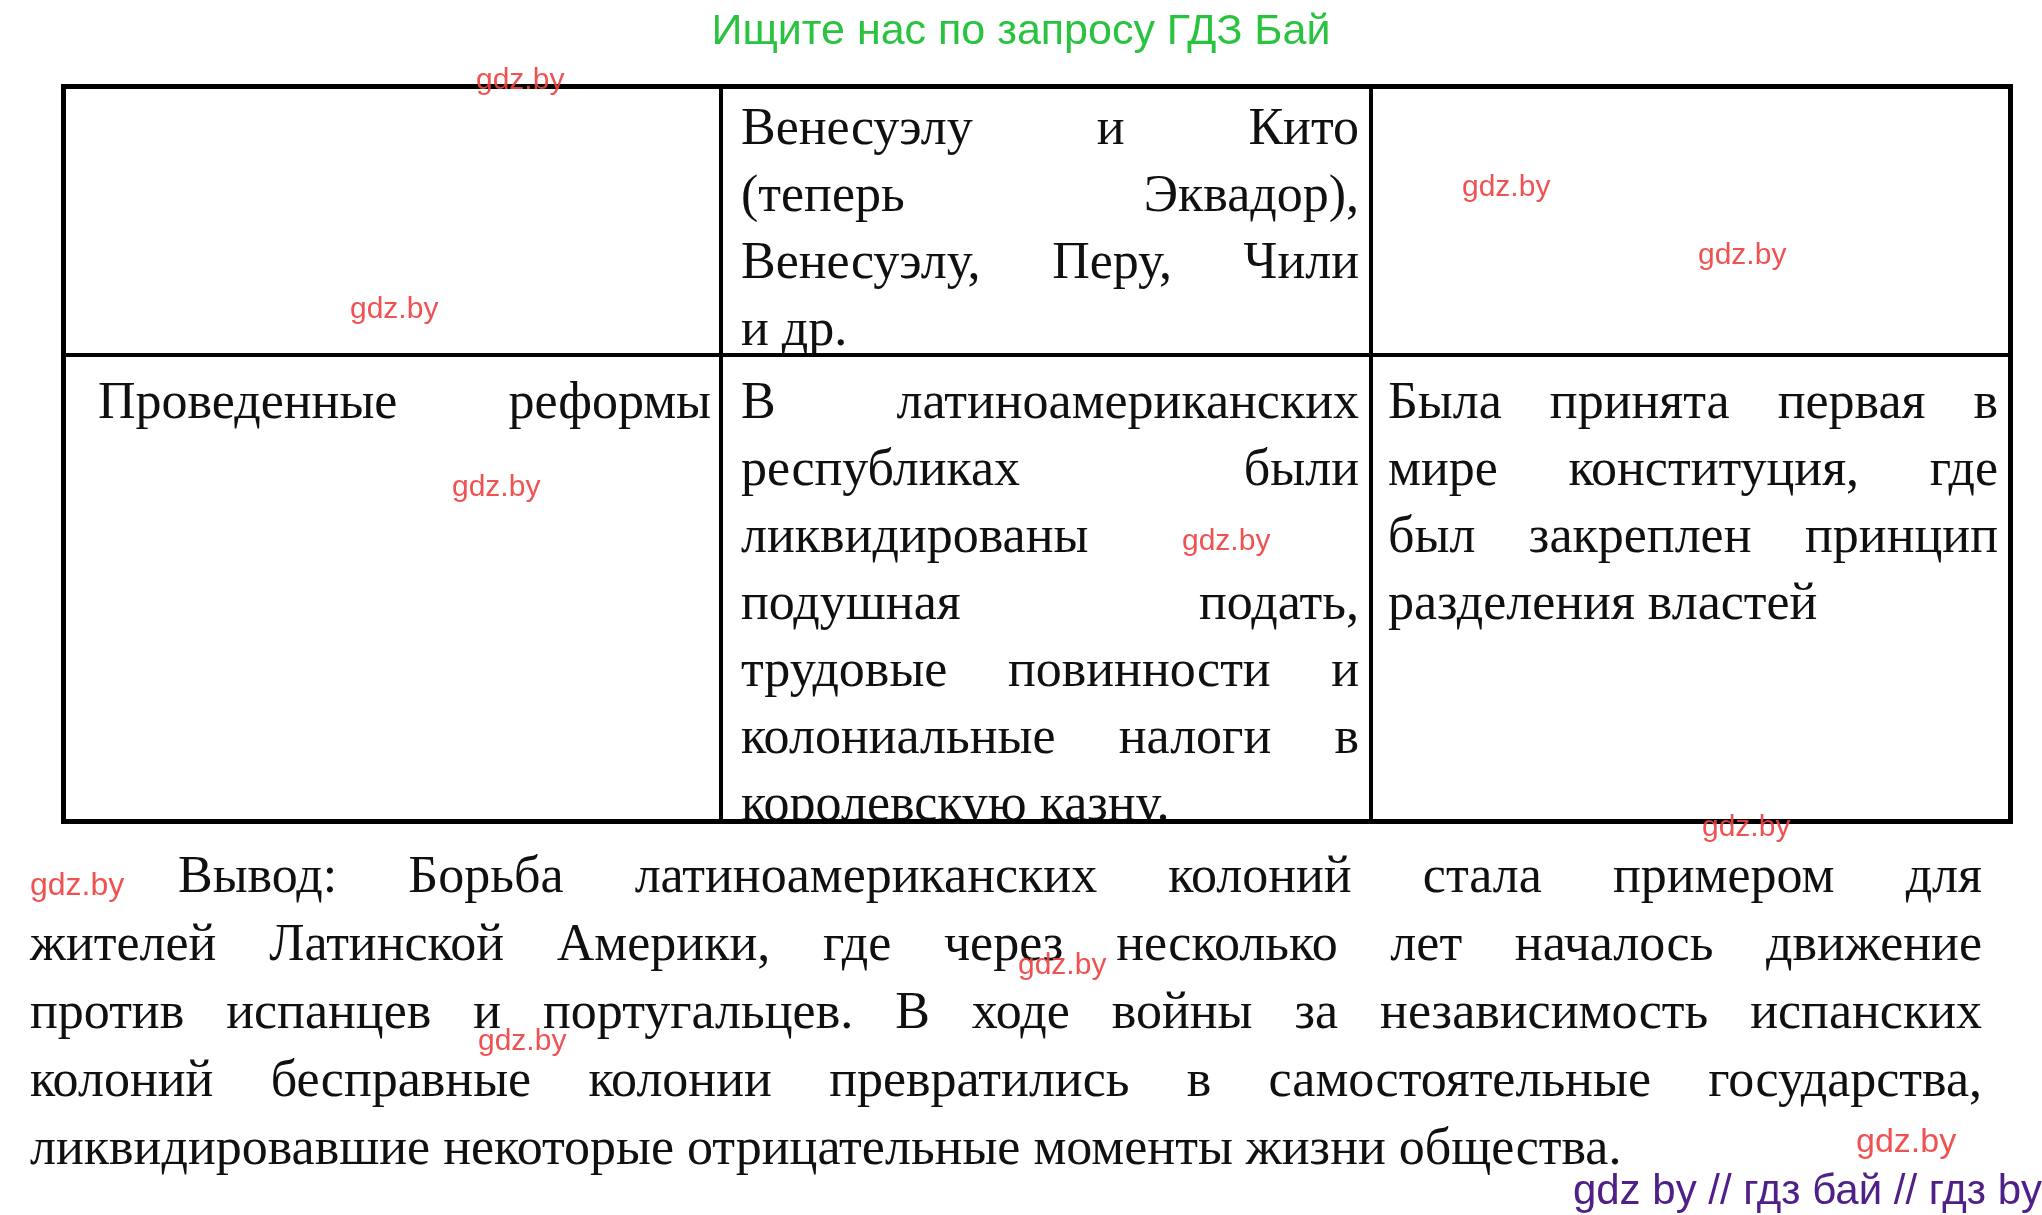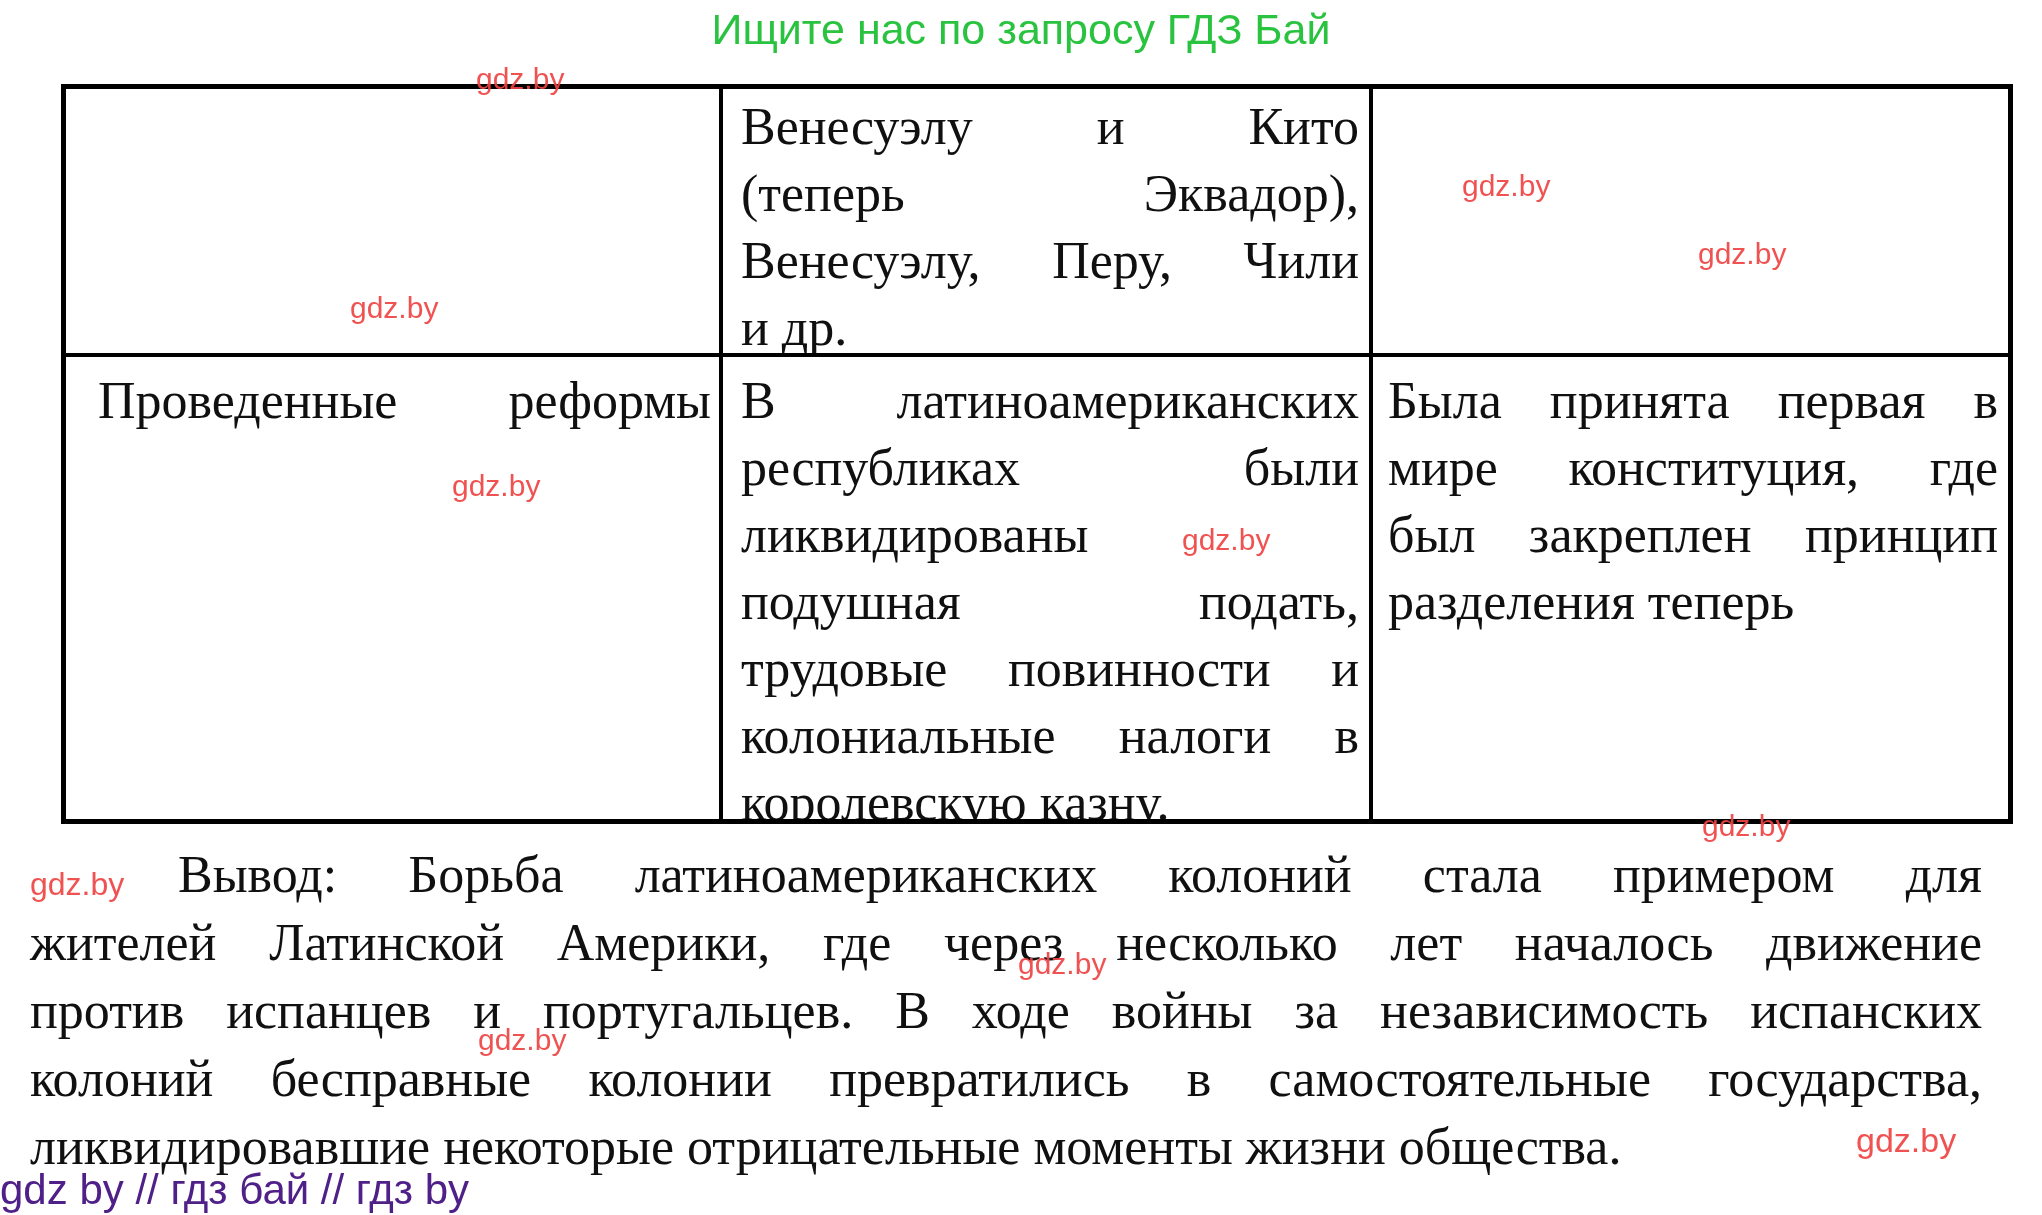--- a/index.html
+++ b/index.html
@@ -49,21 +49,21 @@
   .jline.last{text-align-last:left;}
   
   .conclusion{
     position:absolute;left:30px;top:841px;width:1952px;
     font-size:52px;line-height:68px;
   }
   .conclusion .jline.indent{text-indent:148px;}
   
   .footer{
     position:absolute;left:0;top:1166px;width:2042px;
-    text-align:left;
+    text-align:right;
     font-family:"Liberation Sans", sans-serif;
     font-size:42px;line-height:48px;
     color:var(--purple,#4f2088);
   }
   
   .wm{
     position:absolute;
     font-family:"Liberation Sans", sans-serif;
     font-size:30px;line-height:32px;
     color:#ef4444;opacity:.92;
@@ -98,21 +98,21 @@
     <div class="jline">подушная подать,</div>
     <div class="jline">трудовые повинности и</div>
     <div class="jline">колониальные налоги в</div>
     <div class="jline last">королевскую казну.</div>
   </div>
 
   <div class="cell c3 r2">
     <div class="jline">Была принята первая в</div>
     <div class="jline">мире конституция, где</div>
     <div class="jline">был закреплен принцип</div>
-    <div class="jline last">разделения теперь</div>
+    <div class="jline last">разделения властей</div>
   </div>
 </div>
 
 <div class="conclusion">
   <div class="jline indent">Вывод: Борьба латиноамериканских колоний стала примером для</div>
   <div class="jline">жителей Латинской Америки, где через несколько лет началось движение</div>
   <div class="jline">против испанцев и португальцев. В ходе войны за независимость испанских</div>
   <div class="jline">колоний бесправные колонии превратились в самостоятельные государства,</div>
   <div class="jline last">ликвидировавшие некоторые отрицательные моменты жизни общества.</div>
 </div>

